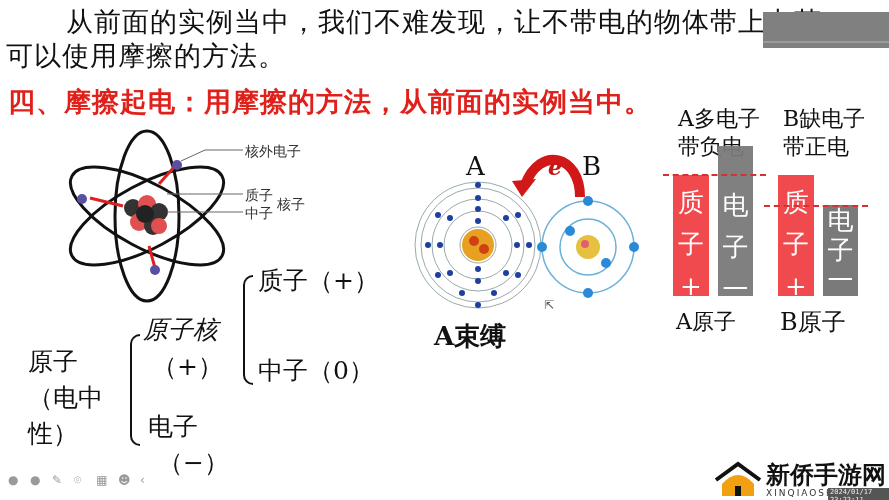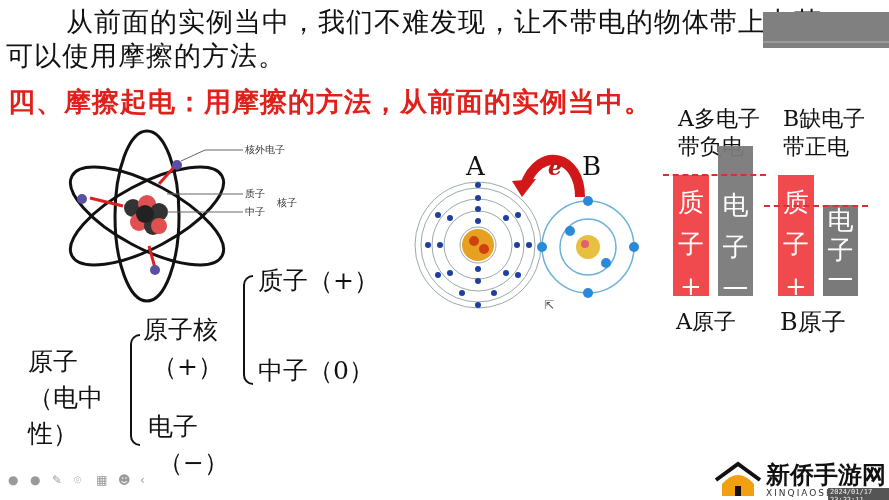--- a/index.html
+++ b/index.html
@@ -4,21 +4,21 @@
 <style>
   html,body{margin:0;padding:0;}
   body{width:889px;height:500px;position:relative;background:#ffffff;overflow:hidden;
        font-family:"DejaVu Serif","Liberation Serif",serif;color:#111;}
   .abs{position:absolute;}
   .line1{left:66px;top:4px;font-size:27px;letter-spacing:1px;white-space:nowrap;}
   .line2{left:6px;top:38px;font-size:27px;letter-spacing:1px;white-space:nowrap;}
   .redline{left:8px;top:84px;font-size:27px;font-weight:bold;color:#e0201a;font-family:"DejaVu Sans","Liberation Sans",sans-serif;white-space:nowrap;letter-spacing:1px;}
   .overlay{left:763px;top:12px;width:126px;height:36px;background:#808080;}
   .overlay::after{content:"";position:absolute;left:0;right:0;bottom:5px;height:2px;background:#9a9a9a;}
-  .lbl-small{font-size:10px;font-family:"DejaVu Sans","Liberation Sans",sans-serif;color:#333;}
+  .lbl-small{font-size:14px;font-family:"DejaVu Sans","Liberation Sans",sans-serif;color:#333;}
   .tree{font-size:25px;white-space:nowrap;}
   .brace{border:2px solid #111;border-right:none;}
   .strength{font-size:26px;font-weight:bold;text-align:center;line-height:36px;}
   .bar{position:absolute;color:#fff;font-size:26px;text-align:center;line-height:42px;}
   .bar.red{background:#f04a4e;}
   .bar.gray{background:#7a7a7a;}
   .dash{position:absolute;border-top:2px dashed #d83030;height:0;}
   .barlbl{font-size:22px;white-space:nowrap;line-height:28px;}
   .atomlbl{font-size:26px;white-space:nowrap;}
   .toolbar{left:2px;top:470px;height:20px;display:flex;gap:10px;align-items:center;padding-left:6px;}
@@ -69,21 +69,21 @@
   <span class="abs lbl-small" style="left:190px;top:15px;">核外电子</span>
   <span class="abs lbl-small" style="left:190px;top:59px;">质子</span>
   <span class="abs lbl-small" style="left:190px;top:77px;">中子</span>
   <span class="abs lbl-small" style="left:222px;top:68px;">核子</span>
 </div>
 
 <div class="abs tree" style="left:28px;top:345px;">原子</div>
 <div class="abs tree" style="left:28px;top:381px;">（电中</div>
 <div class="abs tree" style="left:28px;top:417px;">性）</div>
 <div class="abs brace" style="left:130px;top:334px;width:8px;height:108px;border-radius:10px 0 0 10px;"></div>
-<div class="abs tree" style="left:143px;top:313px;">原子核</div>
+<div class="abs tree" style="left:143px;top:313px;font-style:italic;">原子核</div>
 <div class="abs tree" style="left:152px;top:350px;">（+）</div>
 <div class="abs tree" style="left:148px;top:410px;">电子</div>
 <div class="abs tree" style="left:158px;top:446px;">（−）</div>
 <div class="abs brace" style="left:243px;top:275px;width:8px;height:106px;border-radius:10px 0 0 10px;"></div>
 <div class="abs tree" style="left:258px;top:264px;">质子（+）</div>
 <div class="abs tree" style="left:258px;top:354px;">中子（0）</div>
 
 <div class="abs" style="left:410px;top:145px;width:240px;height:170px;">
   <svg width="240" height="170" viewBox="0 0 240 170">
     <g fill="none" stroke="#9aa" stroke-width="1">
@@ -136,20 +136,21 @@
     <path d="M170 52 C170 10, 130 0, 115 40" fill="none" stroke="#d01818" stroke-width="10"></path>
     <polygon points="102,36 126,34 112,52" fill="#d01818"></polygon>
     <text x="138" y="30" font-size="22" font-style="italic" font-weight="bold" fill="#c01818" font-family="DejaVu Serif, serif">e</text>
   </svg>
   <span class="abs atomlbl" style="left:56px;top:6px;">A</span>
   <span class="abs atomlbl" style="left:172px;top:6px;">B</span>
 </div>
 <div class="abs" style="left:544px;top:298px;font-size:12px;color:#555;font-family:'DejaVu Sans',sans-serif;">⇱</div>
 
 <div class="abs strength" style="left:425px;top:318px;width:90px;">
+  <div>A束缚</div>
 </div>
 <div class="abs strength" style="left:553px;top:318px;width:90px;">
 </div>
 
 <div class="abs barlbl" style="left:678px;top:105px;">A多电子</div>
 <div class="abs barlbl" style="left:678px;top:133px;">带负电</div>
 <div class="abs barlbl" style="left:783px;top:105px;">B缺电子</div>
 <div class="abs barlbl" style="left:783px;top:133px;">带正电</div>
 
 <div class="bar red" style="left:673px;top:175px;width:36px;height:121px;padding-top:6px;box-sizing:border-box;">

